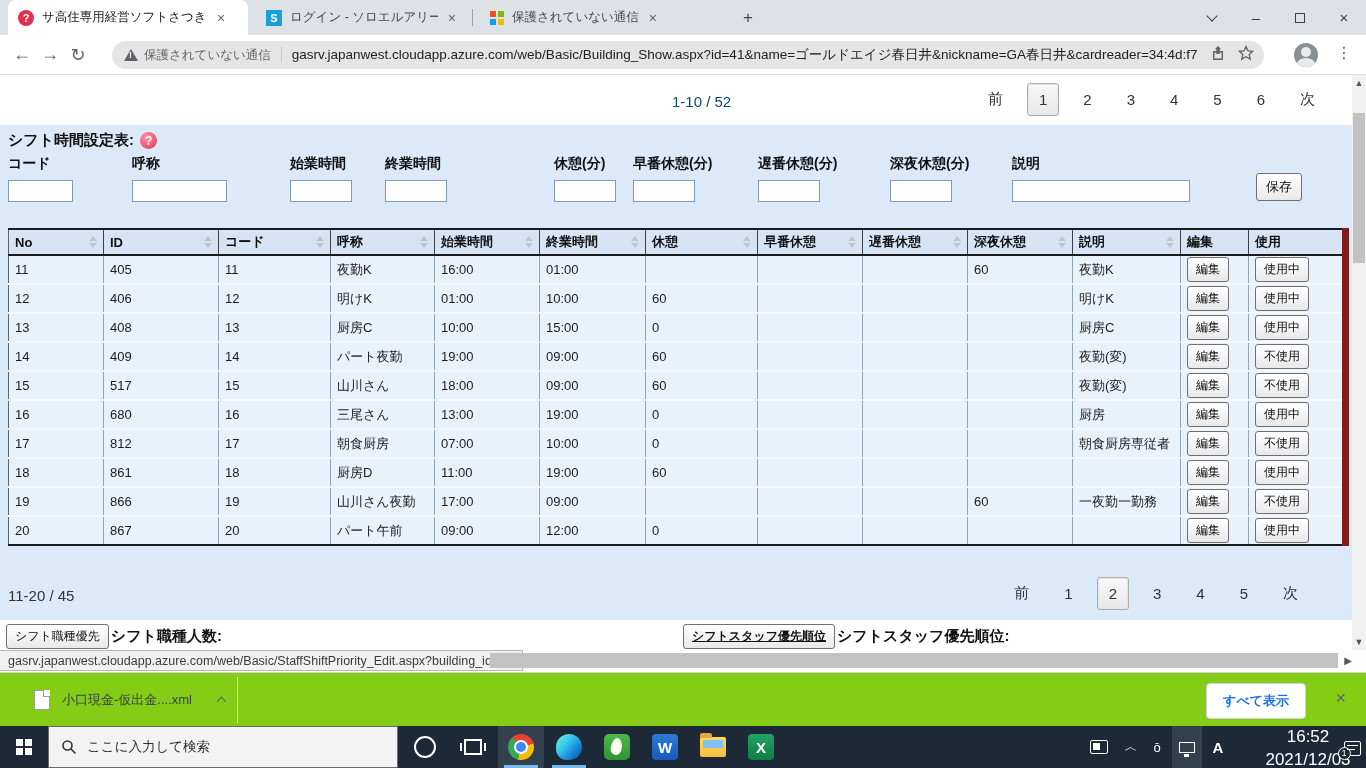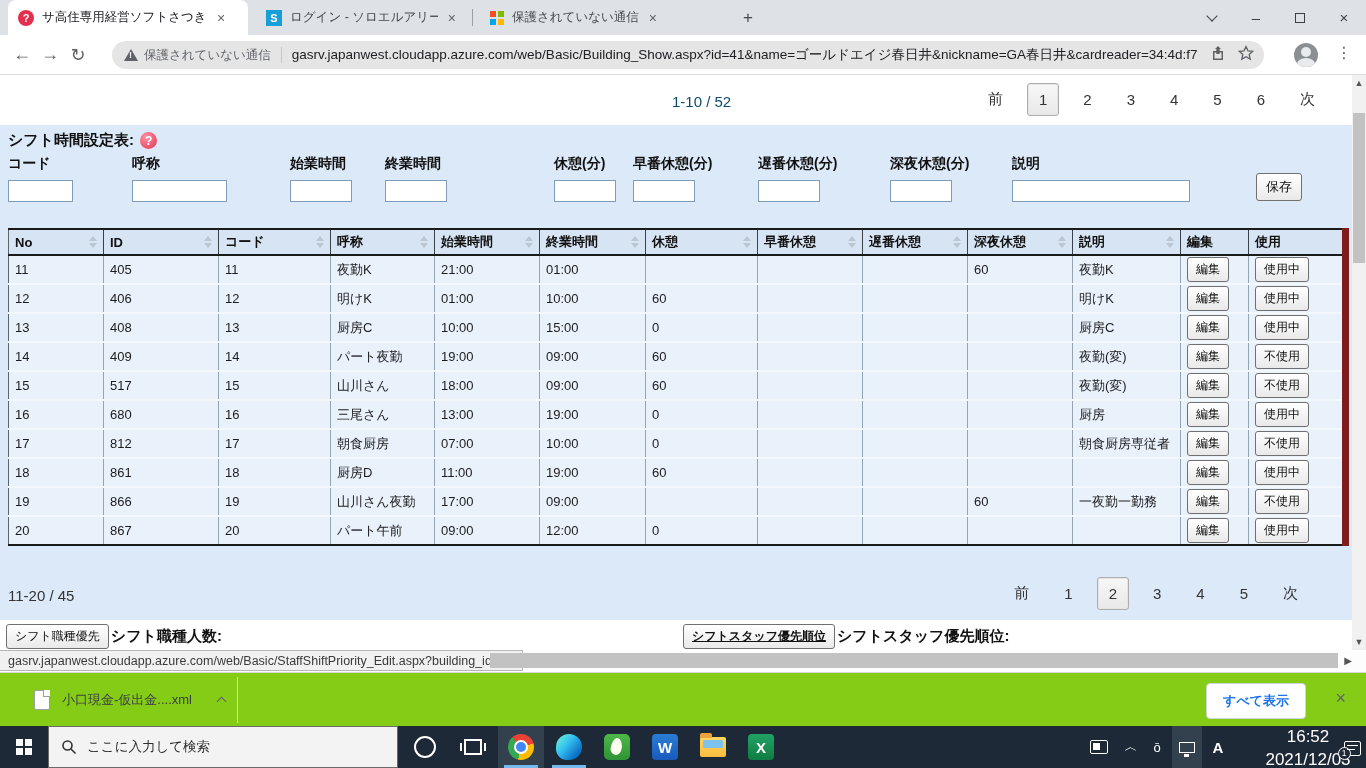--- a/index.html
+++ b/index.html
@@ -378,21 +378,21 @@
               </span>
             </th>
           </tr>
         </thead>
       <tbody>
           <tr>
             <td>11</td>
             <td>405</td>
             <td>11</td>
             <td>夜勤K</td>
-            <td>21:00</td>
+            <td>16:00</td>
             <td>01:00</td>
             <td></td>
             <td></td>
             <td></td>
             <td>60</td>
             <td>夜勤K</td>
             <td><button class="btn">編集</button></td>
             <td><button class="btn use-btn">使用中</button></td>
           </tr>
           <tr>

